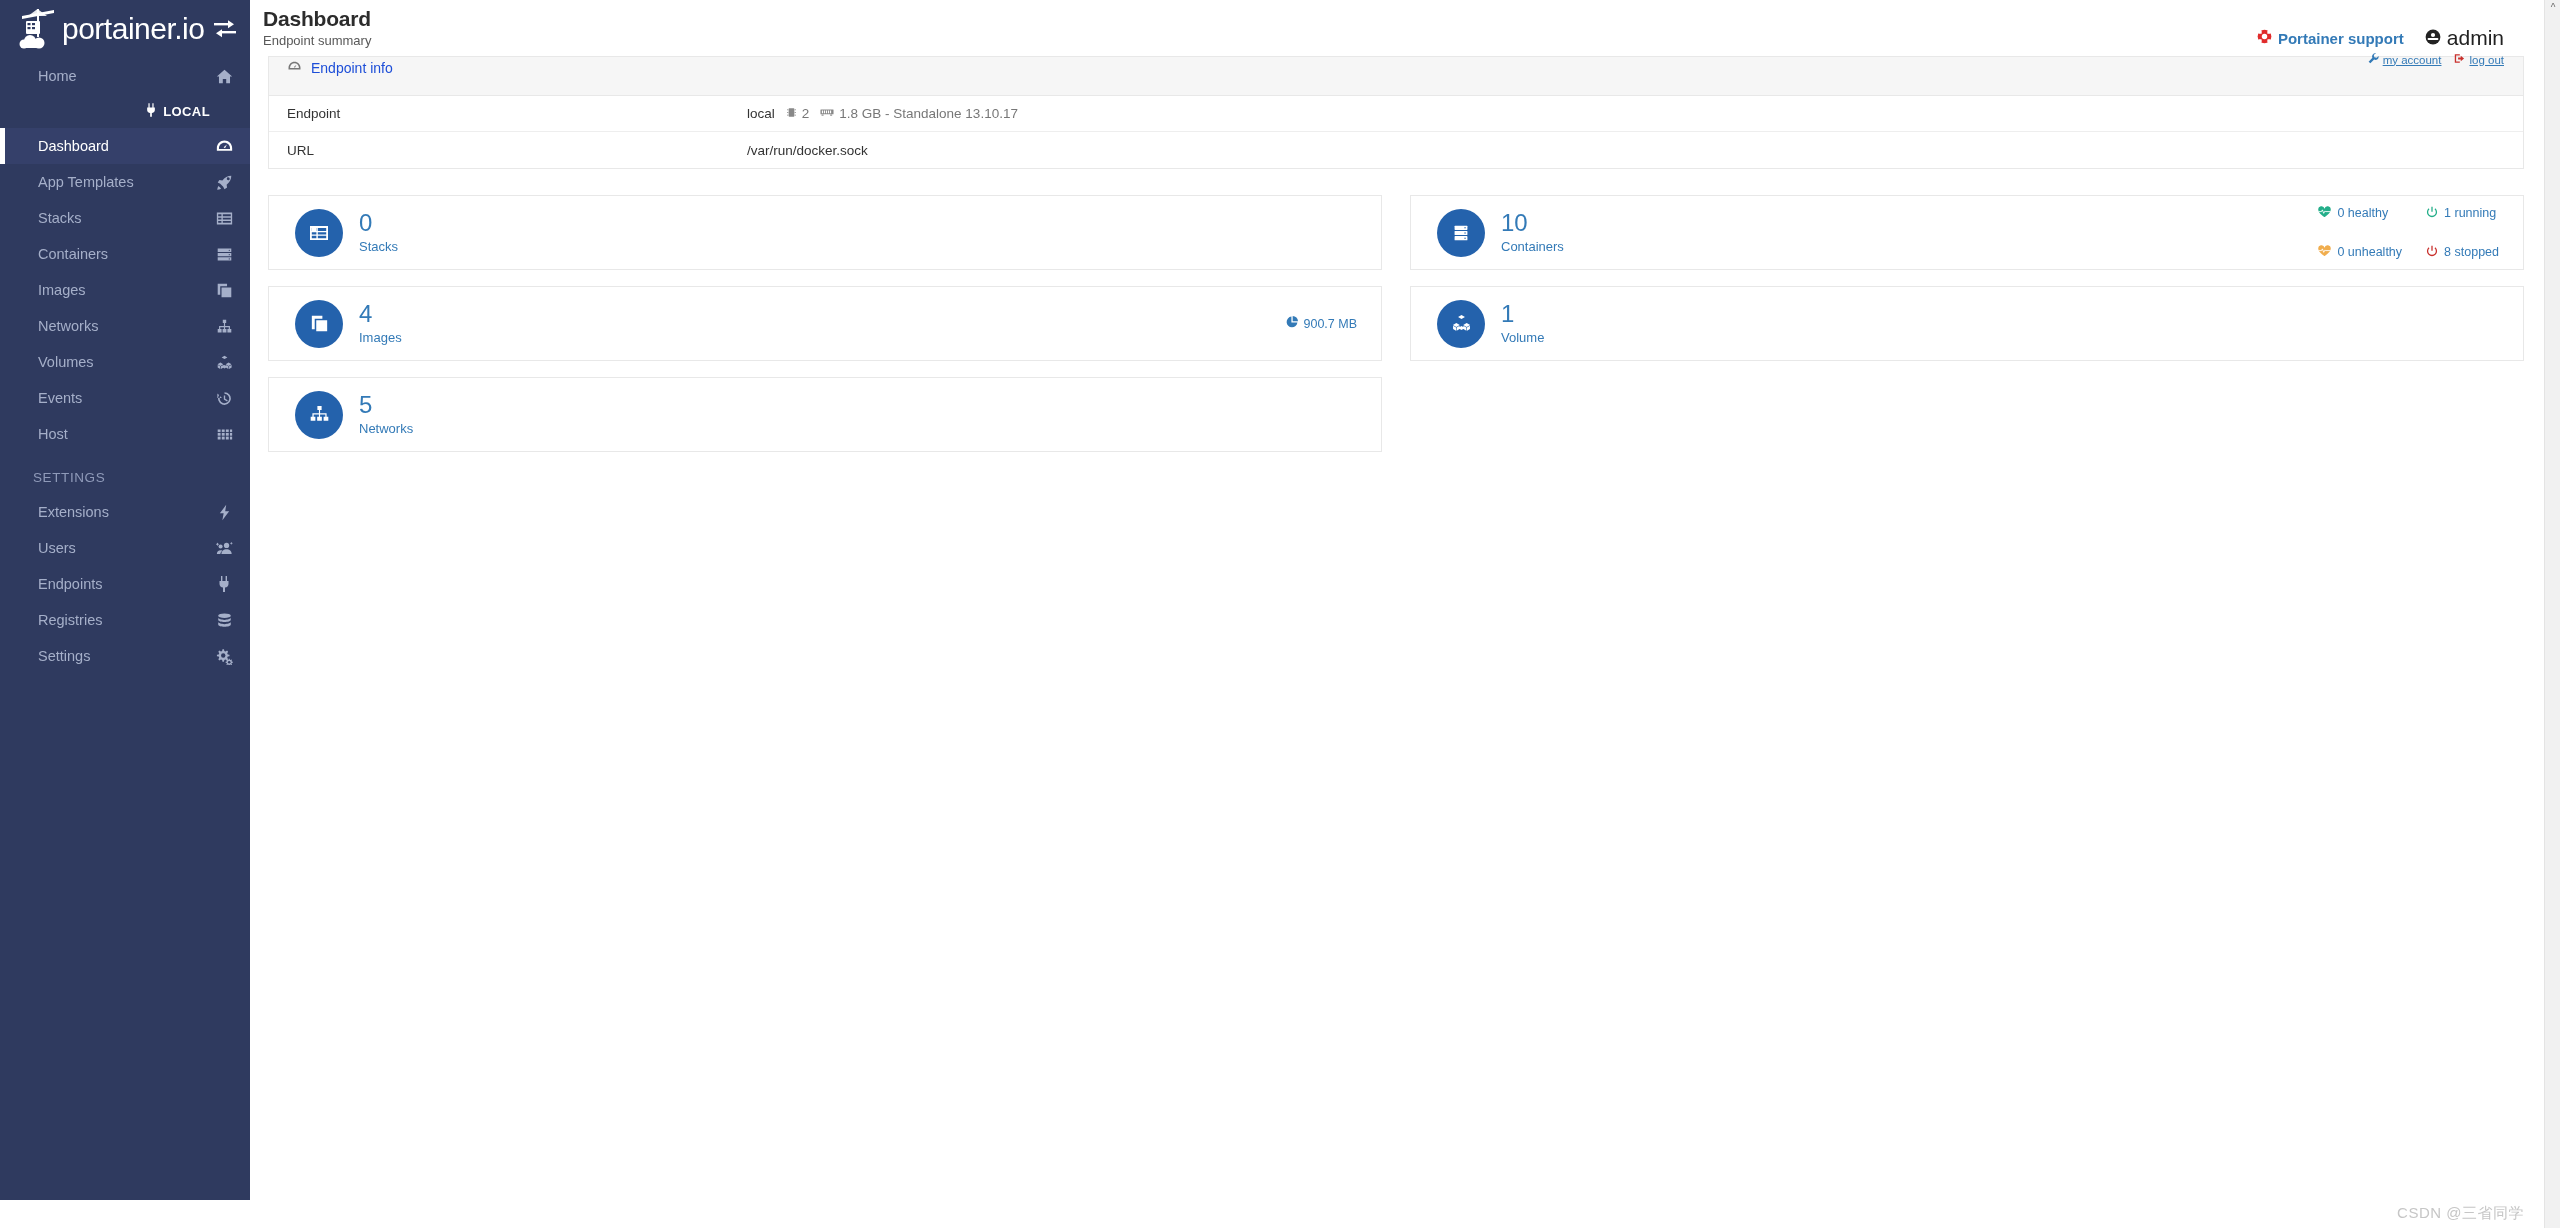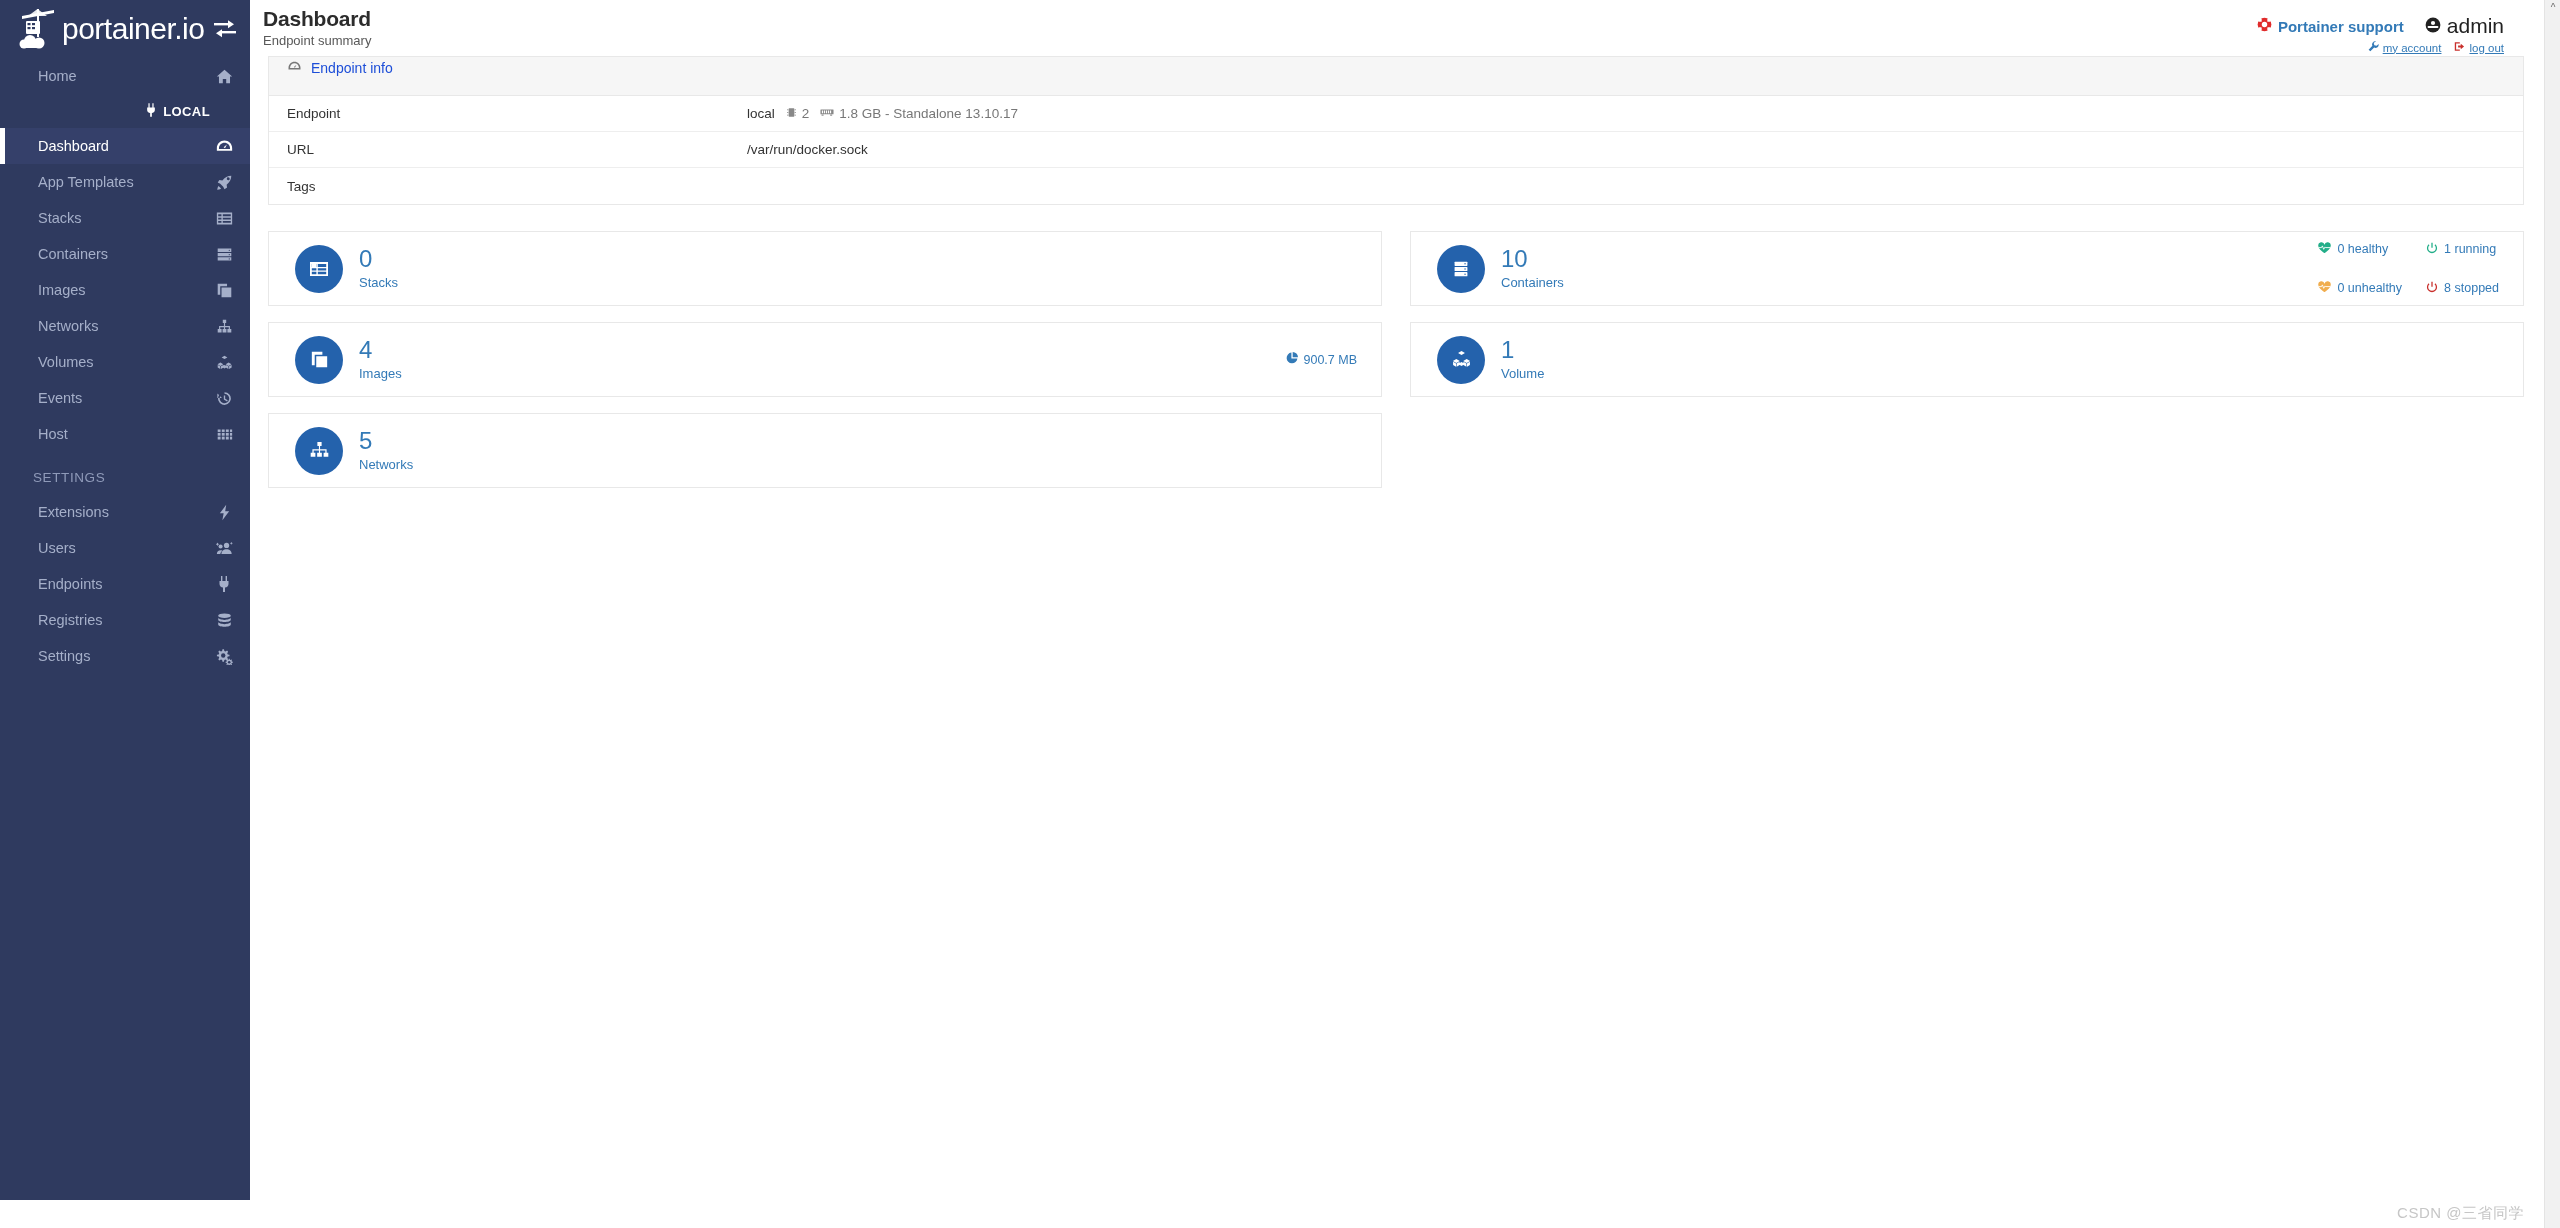--- a/index.html
+++ b/index.html
@@ -74,21 +74,21 @@
   }
   .page-heading { padding-left: 0px; }
   .page-title {
     font-size: 21px; color: #2c2c2c; font-weight: 700;
     line-height: 24px; letter-spacing: -0.2px;
   }
   .page-sub {
     font-size: 13px; color: #585858; line-height: 17px; margin-top: 1px;
   }
   .user-area {
-    margin-left: auto; text-align: right; padding-top: 7px; padding-right: 20px;
+    margin-left: auto; text-align: right; padding-top: 7px; padding-right: 20px; margin-top: 12px;
   }
   .user-row1 {
     display: flex; align-items: center; justify-content: flex-end; gap: 7px;
   }
   .support-link {
     color: #337ab7; font-size: 15px; font-weight: 700;
     display: flex; align-items: center; gap: 6px; text-decoration: none;
   }
   .admin-block {
     color: #222; font-size: 21px; font-weight: 400;
@@ -495,24 +495,20 @@
             </span>
             <span class="muted">1.8 GB - Standalone 13.10.17</span>
           </div>
         </div>
 
         <div class="info-row">
           <div class="k">URL</div>
           <div class="v">/var/run/docker.sock</div>
         </div>
 
-        <div class="info-row">
-          <div class="k">Tags</div>
-          <div class="v"></div>
-        </div>
       </div>
 
       <div class="cards">
 
         <div class="col">
 
           <div class="stat-card">
             <div class="stat-icon">
               <svg viewBox="0 0 24 24" width="24" height="24">
                   <path d="M3 5 H21 V19 H3 Z M4.8 7 V10 H9.4 V7 Z M10.8 7 V10 H19.2 V7 Z M4.8 11.2 V13.6 H9.4 V11.2 Z M10.8 11.2 V13.6 H19.2 V11.2 Z M4.8 14.8 V17.2 H9.4 V14.8 Z M10.8 14.8 V17.2 H19.2 V14.8 Z" fill="#ffffff"></path>

